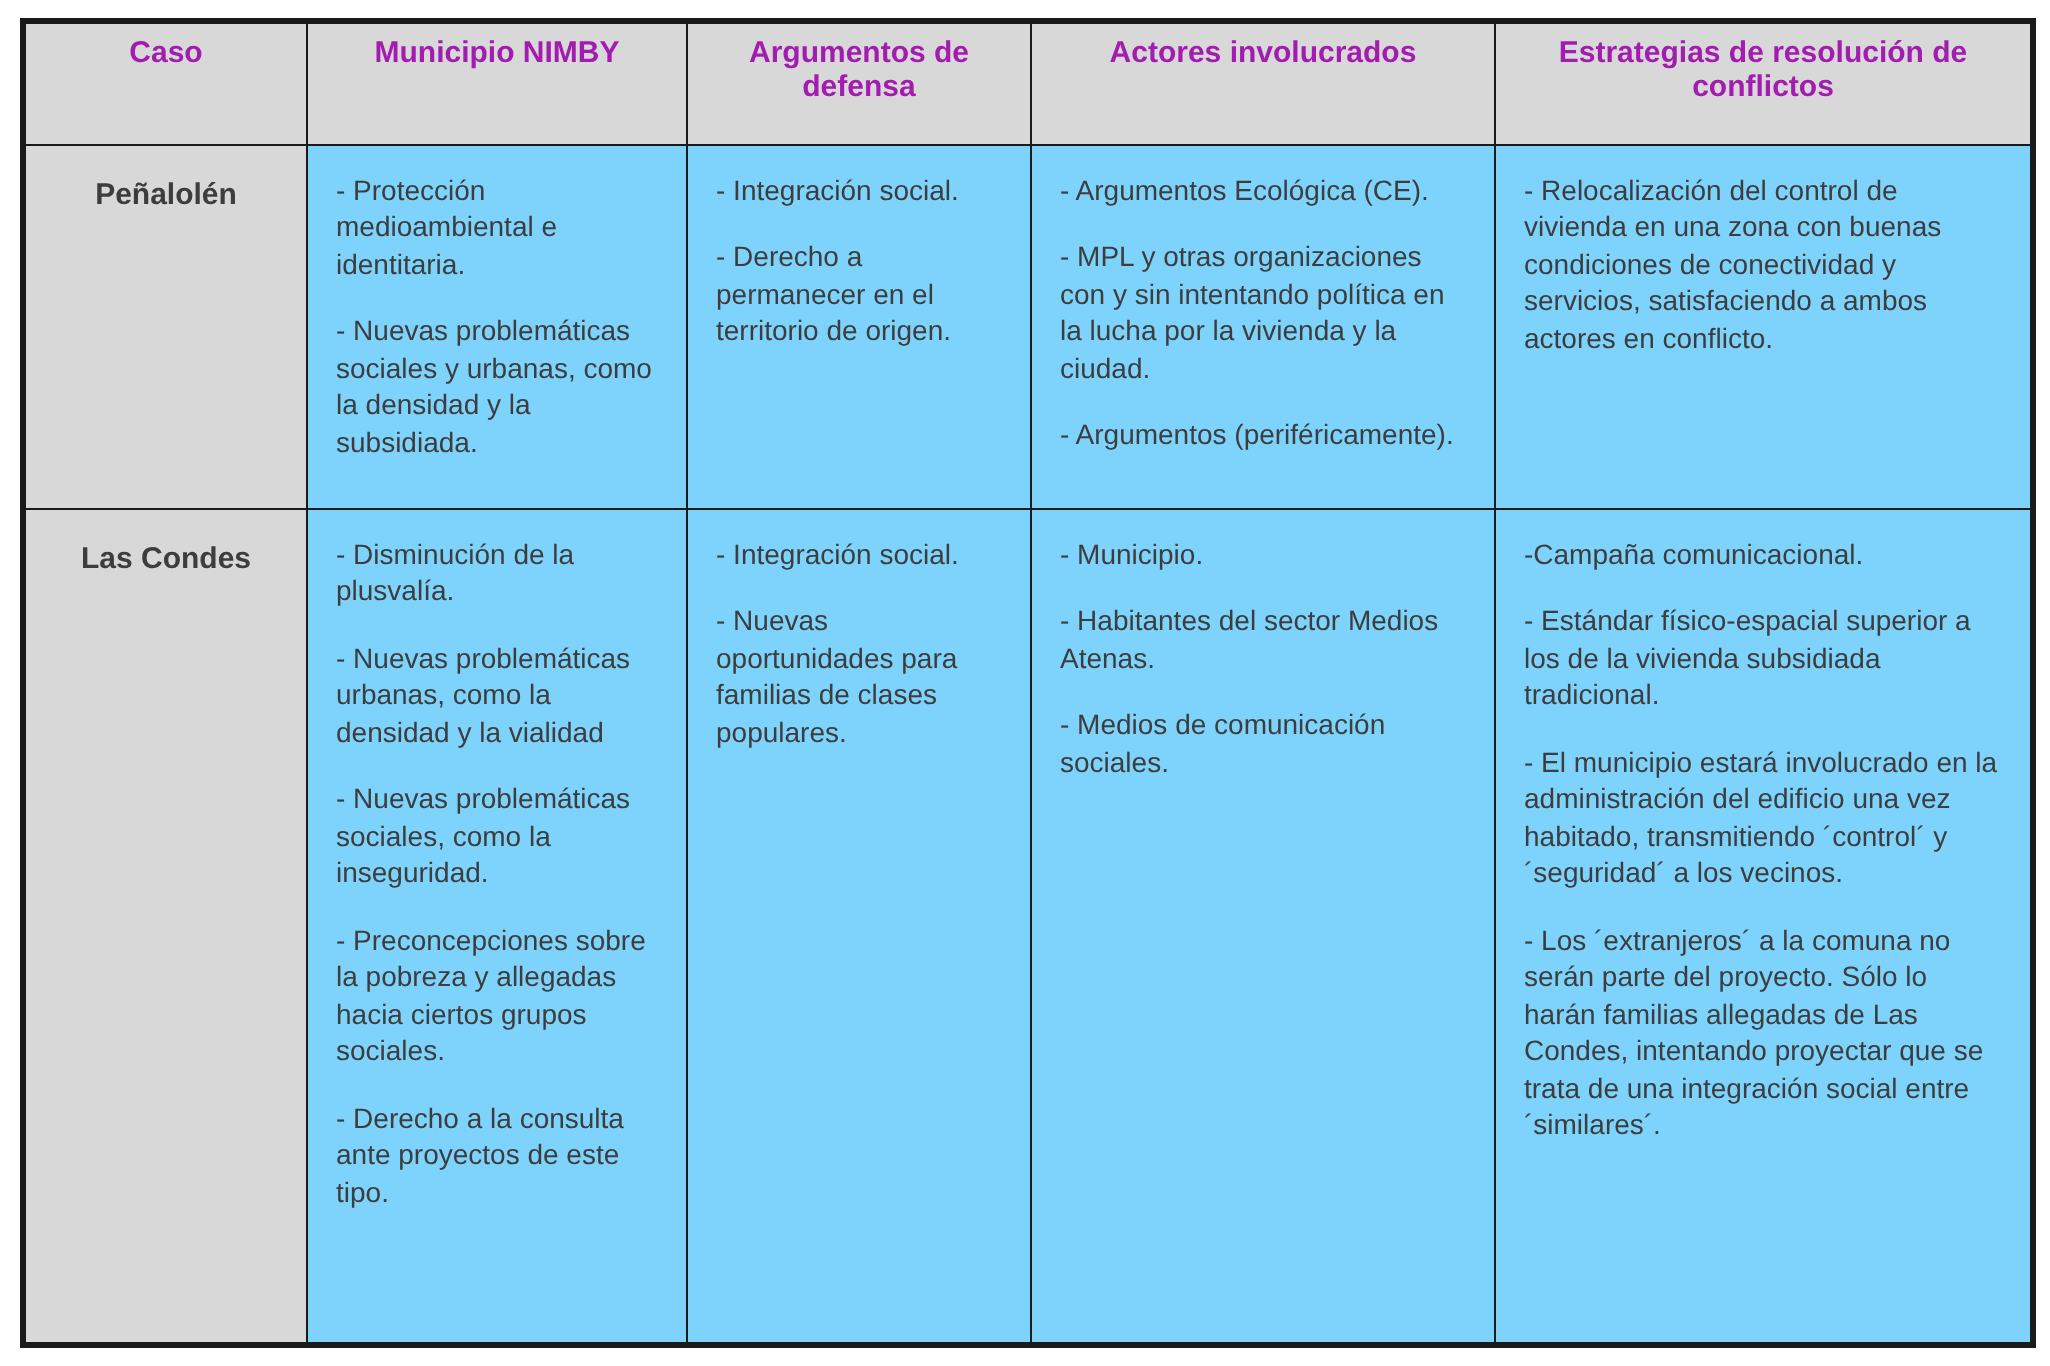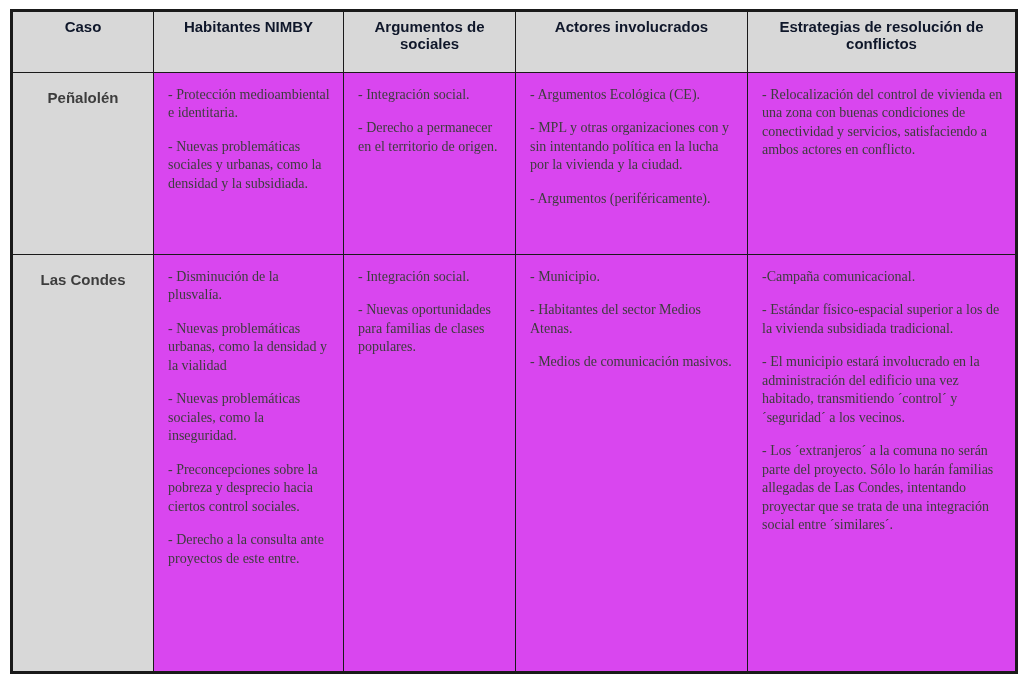--- a/index.html
+++ b/index.html
@@ -33,59 +33,58 @@
     height: 62px;
   }
   thead th {
     background: #d8d8d8;
     text-align: center;
     vertical-align: middle;
     font-size: 15px;
     font-weight: bold;
     padding: 6px 10px;
     border-bottom: 3px solid #1a1a1a;
-    color: #0f172a;
+    color: #a21caf;
   }
   tr.row-1 { height: 182px; }
   tr.row-2 { height: auto; }
   td.caso {
     background: #d8d8d8;
     text-align: center;
     font-weight: bold;
     font-size: 15px;
     padding: 16px 8px 8px 8px;
   }
   td.cell {
     padding: 13px 12px 6px 14px;
     font-size: 14px;
     line-height: 1.32;
-    background: #d946ef;
-    font-family: Liberation Serif, serif;
+    background: #7dd3fc;
   }
   td.cell p {
     margin: 0 0 15px 0;
   }
 </style>
 </head>
 <body>
 
 <div class="page">
   <table class="cases">
     <colgroup>
       <col style="width:142px">
       <col style="width:190px">
       <col style="width:172px">
       <col style="width:232px">
       <col style="width:269px">
     </colgroup>
     <thead>
       <tr>
         <th>Caso</th>
-        <th>Habitantes NIMBY</th>
-        <th>Argumentos de sociales</th>
+        <th>Municipio NIMBY</th>
+        <th>Argumentos de defensa</th>
         <th>Actores involucrados</th>
         <th>Estrategias de resolución de conflictos</th>
       </tr>
     </thead>
     <tbody>
       <tr class="row-1">
         <td class="caso">Peñalolén</td>
         <td class="cell">
             <p>- Protección medioambiental e identitaria.</p>
             <p>- Nuevas problemáticas sociales y urbanas, como la densidad y la subsidiada.</p>
@@ -102,31 +101,31 @@
         <td class="cell">
             <p>- Relocalización del control de vivienda en una zona con buenas condiciones de conectividad y servicios, satisfaciendo a ambos actores en conflicto.</p>
           </td>
       </tr>
       <tr class="row-2">
         <td class="caso">Las Condes</td>
         <td class="cell">
             <p>- Disminución de la plusvalía.</p>
             <p>- Nuevas problemáticas urbanas, como la densidad y la vialidad</p>
             <p>- Nuevas problemáticas sociales, como la inseguridad.</p>
-            <p>- Preconcepciones sobre la pobreza y desprecio hacia ciertos control sociales.</p>
-            <p>- Derecho a la consulta ante proyectos de este entre.</p>
+            <p>- Preconcepciones sobre la pobreza y allegadas hacia ciertos grupos sociales.</p>
+            <p>- Derecho a la consulta ante proyectos de este tipo.</p>
           </td>
         <td class="cell">
             <p>- Integración social.</p>
             <p>- Nuevas oportunidades para familias de clases populares.</p>
           </td>
         <td class="cell">
             <p>- Municipio.</p>
             <p>- Habitantes del sector Medios Atenas.</p>
-            <p>- Medios de comunicación masivos.</p>
+            <p>- Medios de comunicación sociales.</p>
           </td>
         <td class="cell">
             <p>-Campaña comunicacional.</p>
             <p>- Estándar físico-espacial superior a los de la vivienda subsidiada tradicional.</p>
             <p>- El municipio estará involucrado en la administración del edificio una vez habitado, transmitiendo ´control´ y ´seguridad´ a los vecinos.</p>
             <p>- Los ´extranjeros´ a la comuna no serán parte del proyecto. Sólo lo harán familias allegadas de Las Condes, intentando proyectar que se trata de una integración social entre ´similares´.</p>
           </td>
       </tr>
     </tbody>
   </table>

